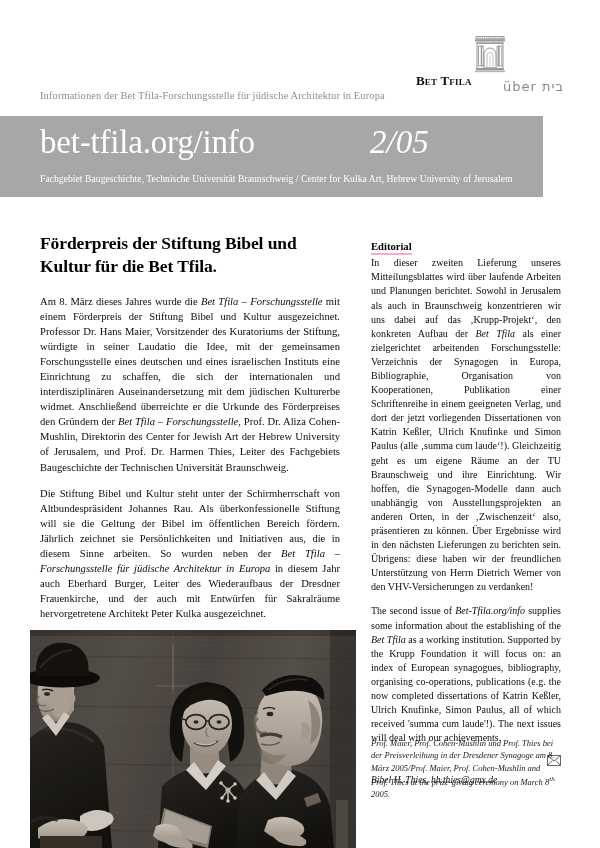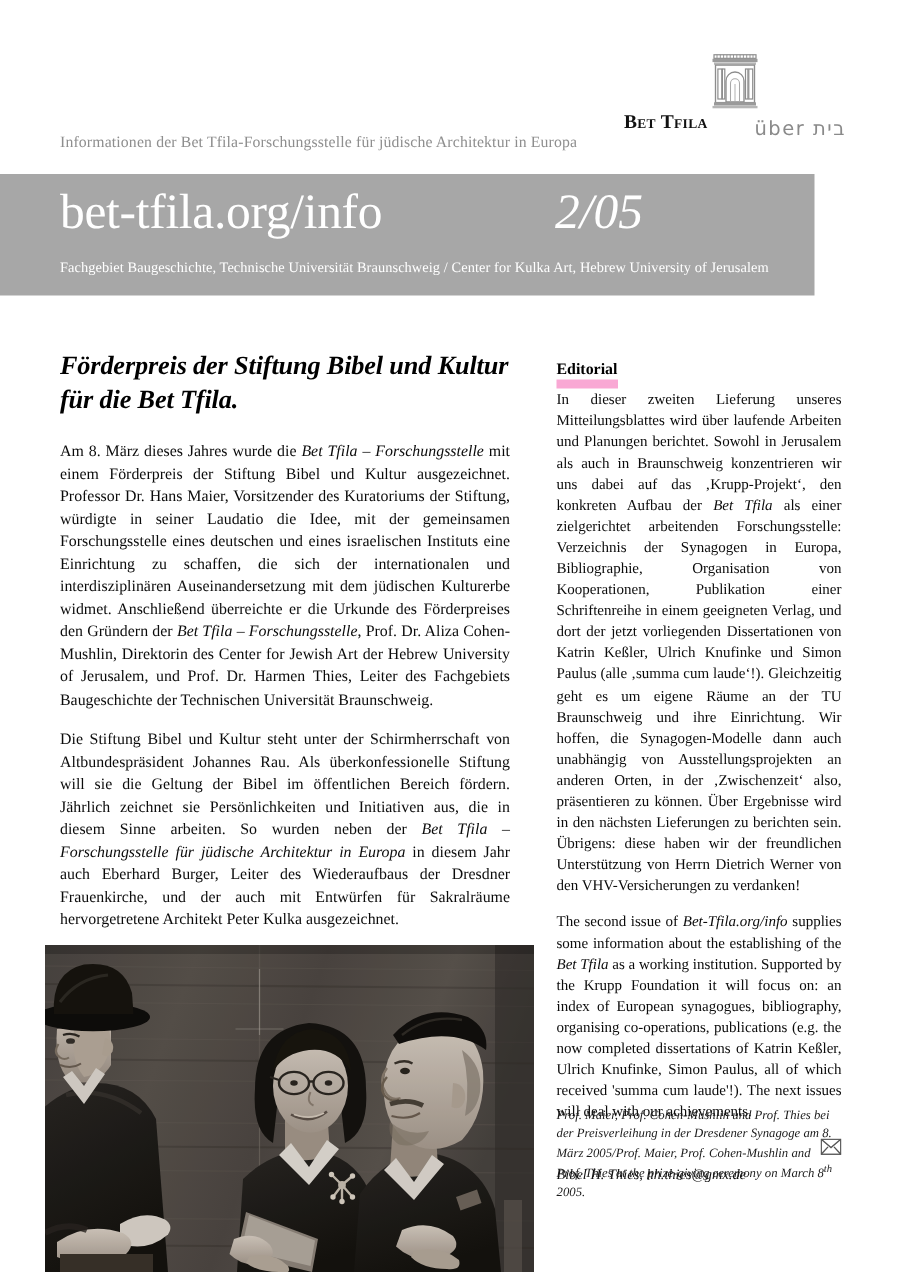--- a/index.html
+++ b/index.html
@@ -134,40 +134,39 @@
     width: 190px;
   }
 
   .article-head {
     font-size: 17.5px;
     font-weight: bold;
     line-height: 1.30;
     color: #000;
     letter-spacing: -0.1px;
     margin-bottom: 16px;
-    font-style: italic;
   }
 
   .body-p {
     font-size: 10.6px;
     line-height: 1.425;
     text-align: justify;
     color: #0b0b0b;
     margin-bottom: 11px;
     hyphens: manual;
   }
 
   .body-p:last-child { margin-bottom: 0; }
 
   .editorial-head {
     font-size: 10.6px;
     font-weight: bold;
     color: #000;
     display: inline-block;
-    border-bottom: 6px solid #f9a8d4;
+    border-bottom: 2px solid #f9a8d4;
     padding-bottom: 0px;
     line-height: 1.25;
     margin-bottom: 1px;
   }
 
   .ed-p {
     font-size: 10px;
     line-height: 1.41;
     text-align: justify;
     color: #0b0b0b;

